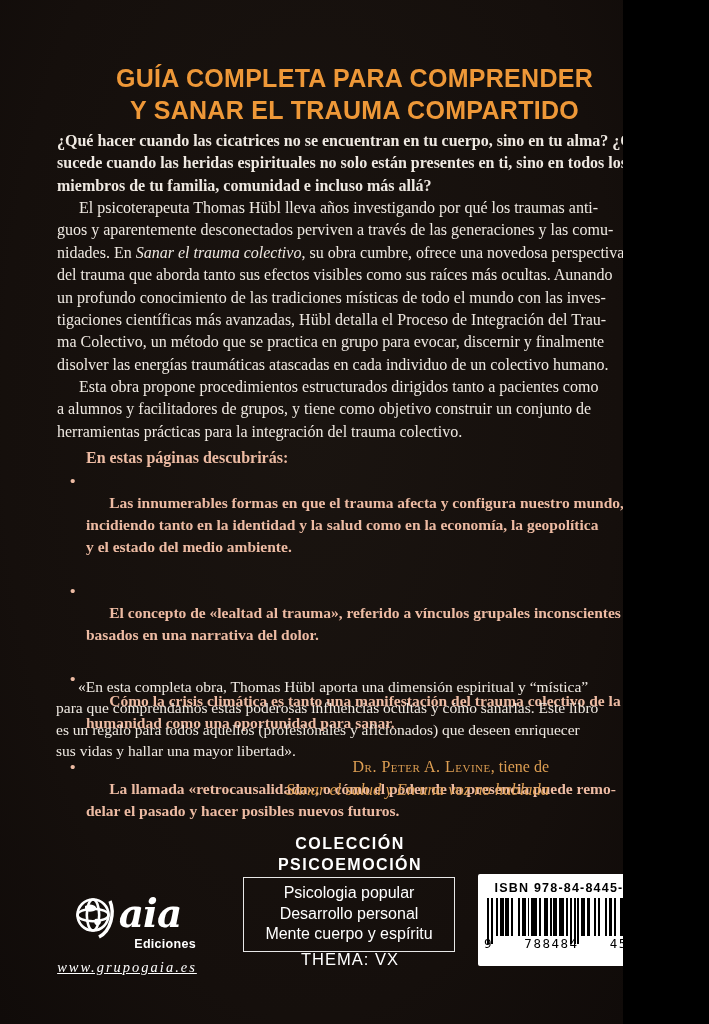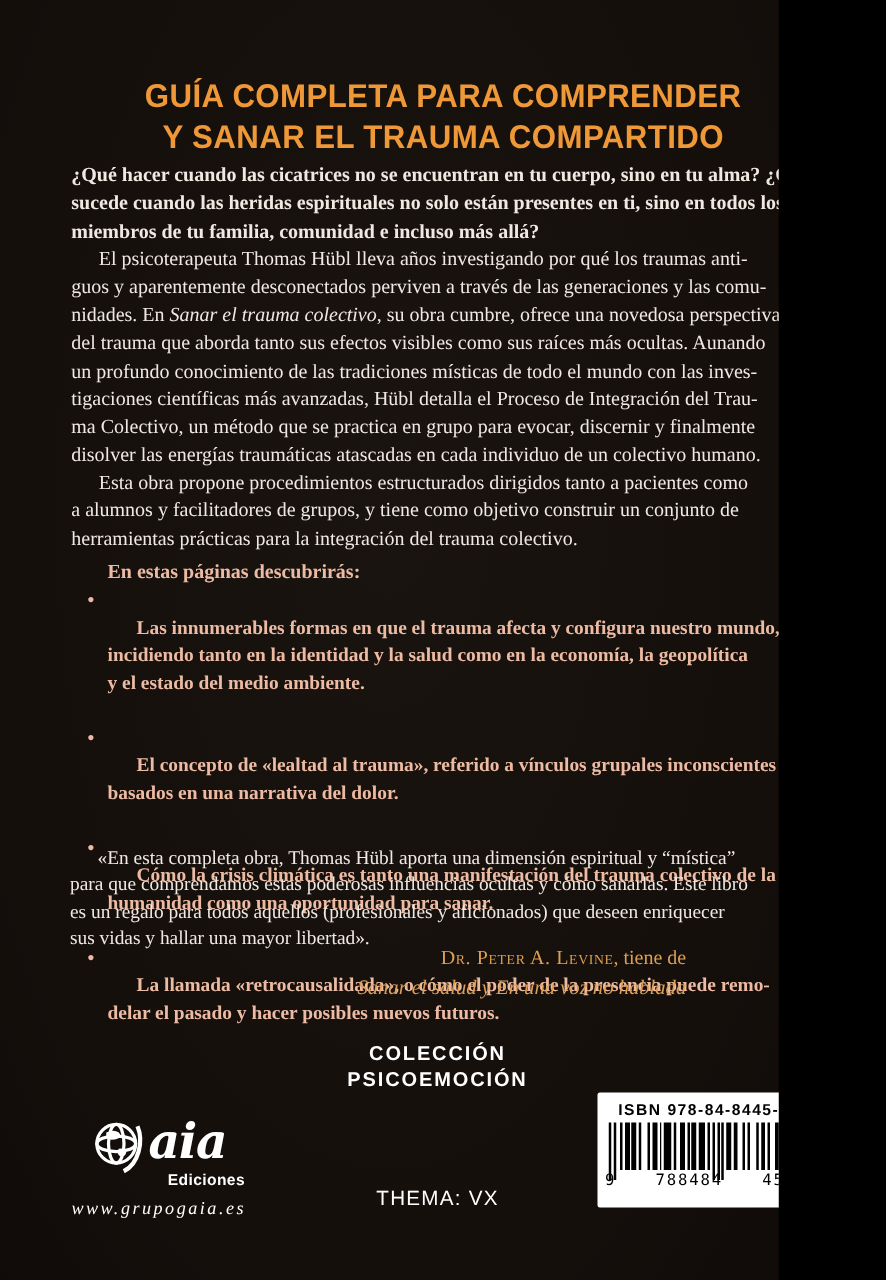--- a/index.html
+++ b/index.html
@@ -54,21 +54,21 @@
   #logo-row{display:flex;align-items:flex-start;justify-content:center;gap:2px;height:52px;}
   #publisher-name{
     font-family:"DejaVu Serif", serif;font-weight:bold;font-style:italic;
     font-size:39px;letter-spacing:-1px;line-height:40px;color:#fff;
   }
   #publisher-tagline{
     font-family:"Liberation Sans", sans-serif;font-weight:bold;font-size:12.5px;
     text-align:right;width:138px;margin:-8px auto 0;letter-spacing:.3px;
   }
   #publisher-website{
-    margin-top:8px;font-style:italic;font-size:14.5px;letter-spacing:2px;white-space:nowrap;
+    margin-top:8px;font-style:italic;font-size:14.5px;letter-spacing:2px;white-space:nowrap;text-decoration:underline;
   }
   #collection{
     top:833px;left:244px;width:212px;text-align:center;color:#fff;
     font-family:"Liberation Sans", sans-serif;font-weight:bold;
     font-size:16px;line-height:21px;letter-spacing:1.5px;white-space:pre;
   }
   #categories-box{
     top:877px;left:243px;width:202px;border:1.5px solid #e8e8e8;
     padding:5px 4px 6px;text-align:center;color:#fff;
     font-family:"Liberation Sans", sans-serif;font-size:16px;line-height:20.5px;
@@ -167,20 +167,25 @@
       </svg>
       <span id="publisher-name">aia</span>
     </div>
     <div id="publisher-tagline">Ediciones</div>
     <div id="publisher-website">www.grupogaia.es</div>
   </div>
 
   <div id="collection" class="abs">COLECCIÓN
 PSICOEMOCIÓN</div>
 
+  <div id="categories-box" class="abs">
+    <div>Psicologia popular</div>
+    <div>Desarrollo personal</div>
+    <div>Mente cuerpo y espíritu</div>
+  </div>
 
   <div id="thema" class="abs">THEMA: VX</div>
 
   <div id="isbn-box" class="abs">
     <div id="isbn-label">ISBN 978-84-8445-959-0</div>
     <div id="barcode-bars">
         <span class="bar tall" style="width:1.85px"></span>
         <span class="sp" style="width:1.85px"></span>
         <span class="bar tall" style="width:1.85px"></span>
         <span class="sp" style="width:3.7px"></span>

